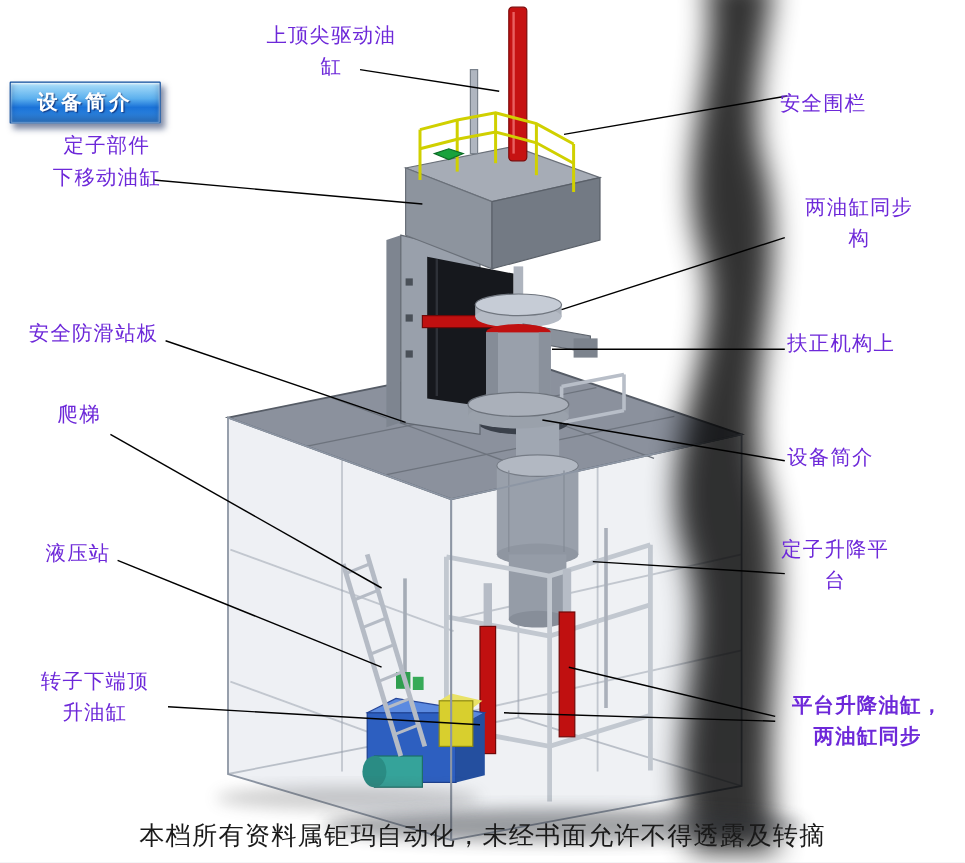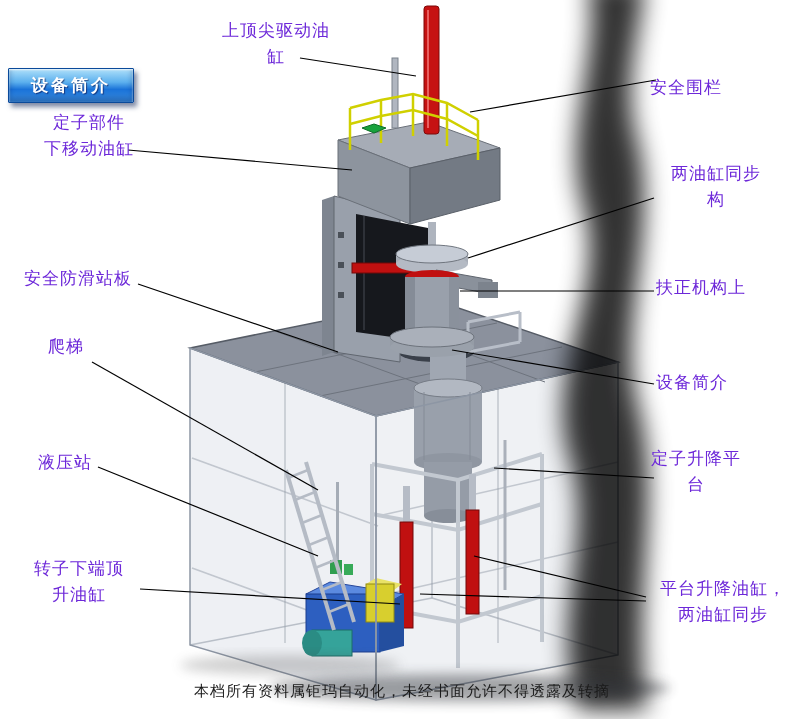--- a/index.html
+++ b/index.html
@@ -18,21 +18,21 @@
     display:flex;align-items:center;justify-content:center;
     color:#fff;font-size:17px;font-weight:bold;letter-spacing:3px;
     border-radius:1px;border:1px solid #0a4a9a;
     background:linear-gradient(180deg,#aee0fa 0%,#5cb0ee 40%,#1a72d8 62%,#3f97ea 100%);
     box-shadow:3px 4px 5px rgba(20,40,90,.55), inset 0 1px 2px rgba(255,255,255,.85), inset 0 -4px 6px rgba(0,30,90,.4);
     text-shadow:1px 1px 1px rgba(0,0,60,.55);
     margin-top:41px;
   }
   .footer{
     position:absolute;left:0;right:0;top:682px;text-align:center;z-index:5;
-    color:#1a1a1a;font-size:15px;letter-spacing:1px;
+    color:#1a1a1a;font-size:21px;letter-spacing:1px;
   }
 </style>
 </head>
 <body>
 
 <div class="stage">
 
   <svg width="804" height="719" viewBox="0 0 804 719">
     <defs>
       <filter id="blur14" x="-40%" y="-40%" width="180%" height="180%">
@@ -215,18 +215,18 @@
 构</div>
   <div class="lbl" style="left:24px;top:266px;">安全防滑站板</div>
   <div class="lbl" style="left:656px;top:275px;">扶正机构上</div>
   <div class="lbl" style="left:48px;top:334px;">爬梯</div>
   <div class="lbl" style="left:656px;top:370px;">设备简介</div>
   <div class="lbl" style="left:38px;top:450px;">液压站</div>
   <div class="lbl" style="left:636px;top:446px;width:120px;">定子升降平
 台</div>
   <div class="lbl" style="left:14px;top:556px;width:130px;">转子下端顶
 升油缸</div>
-  <div class="lbl" style="left:648px;top:576px;width:150px;">平台升降油缸，
+  <div class="lbl" style="left:648px;top:576px;width:150px;font-weight:bold;">平台升降油缸，
 两油缸同步</div>
 
   <div class="footer">本档所有资料属钜玛自动化，未经书面允许不得透露及转摘</div>
 
 </div>
 
 </body></html>

